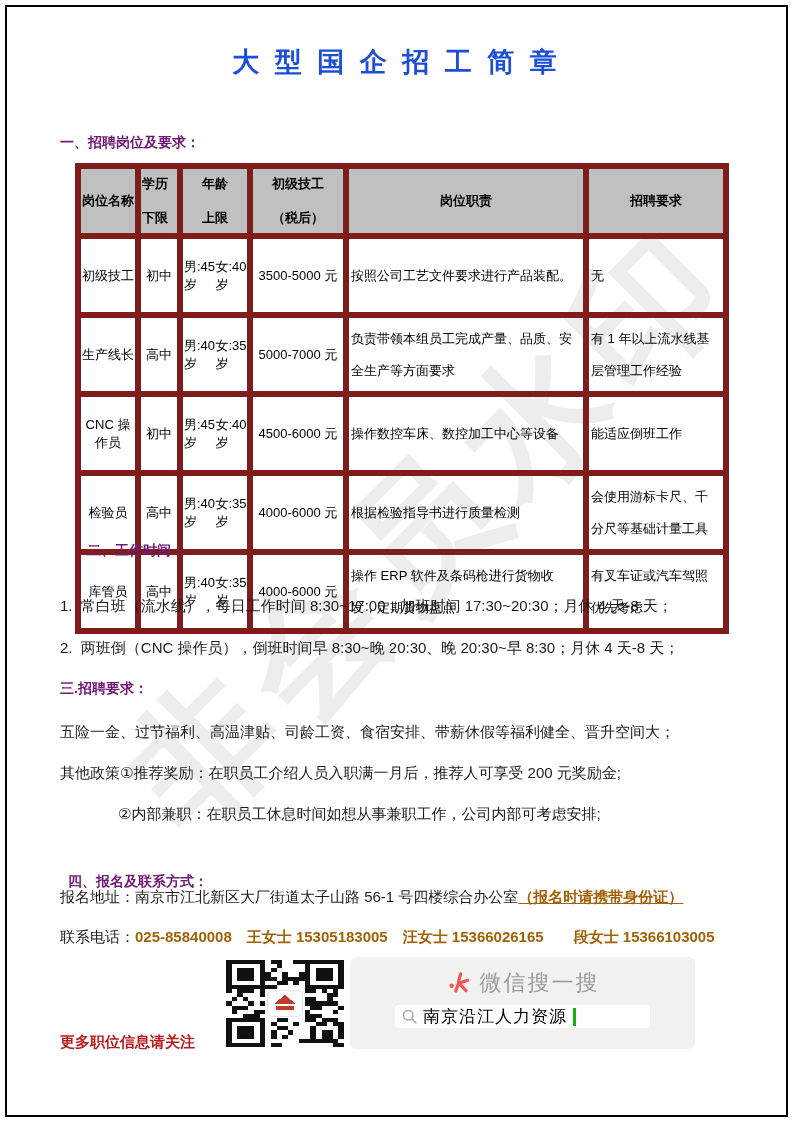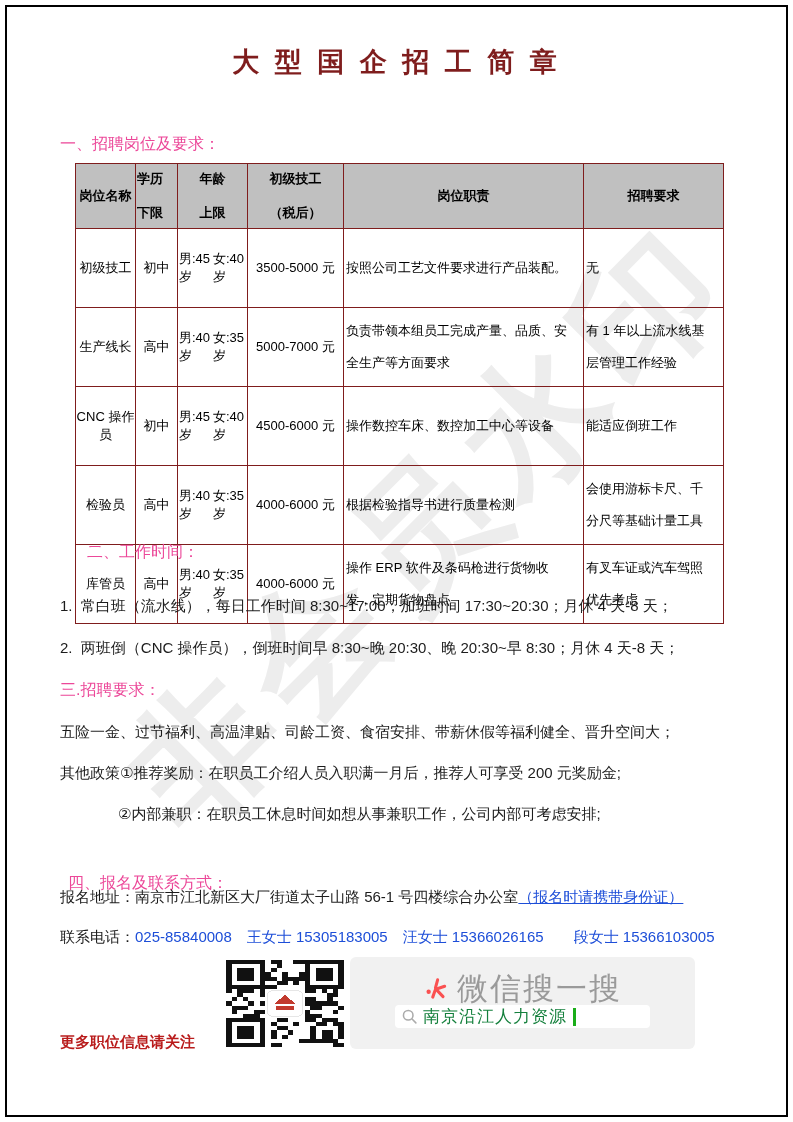--- a/index.html
+++ b/index.html
@@ -3,44 +3,44 @@
 <meta charset="utf-8">
 <style>
   html,body{margin:0;padding:0;background:#fff;}
   body{font-family:"Liberation Sans","DejaVu Sans",sans-serif;color:#1c1c1c;}
   .page{position:relative;width:793px;height:1122px;background:#fff;overflow:hidden;}
   .frame{position:absolute;inset:5px;border:2px solid #000;pointer-events:none;z-index:3;}
   .watermark{position:absolute;left:430px;top:528px;transform:translate(-50%,-50%) rotate(-45deg);
     font-size:142px;font-weight:700;letter-spacing:14px;color:#ededed;white-space:nowrap;z-index:0;user-select:none;}
   .content{position:absolute;inset:0;z-index:1;}
   .abs{position:absolute;white-space:pre-wrap;}
-  .title{left:0;right:0;text-align:center;top:44px;font-size:27px;font-weight:700;letter-spacing:4px;color:#7f1d1d;margin:0;}
+  .title{left:0;right:0;text-align:center;top:44px;font-size:27px;font-weight:700;letter-spacing:4px;color:#1d4ed8;margin:0;}
   .intro{left:85px;right:30px;top:89px;font-size:15px;line-height:1.45;}
-  .h{font-size:16px;font-weight:400;color:#ec4899;}
+  .h{font-size:14px;font-weight:700;color:#701a75;}
   .line{font-size:15px;line-height:1.45;}
   .jobs{position:absolute;left:75px;top:163px;border-collapse:collapse;table-layout:fixed;font-size:13px;color:#000;}
-  .jobs th,.jobs td{border:1px solid #7f1d1d;overflow:hidden;vertical-align:middle;background:transparent;}
+  .jobs th,.jobs td{border:6px solid #7f1d1d;overflow:hidden;vertical-align:middle;background:transparent;}
   .jobs thead th{background:#c0c0c0;font-weight:700;height:64px;text-align:center;padding:0;}
   .jobs tbody tr{height:79px;}
   .two{display:flex;flex-direction:column;justify-content:space-between;height:52px;padding:2px 0;}
   .c{text-align:center;padding:0;}
   .agecell{padding:0 0 0 1px;}
   .age{display:flex;flex-direction:row;justify-content:space-evenly;height:100%;align-items:flex-start;}
   .ml{line-height:2.45;padding:0 10px 0 2px;text-align:left;}
   .qr{position:absolute;left:226px;top:960px;width:118px;height:87px;}
   .wx{position:absolute;left:350px;top:957px;width:345px;height:92px;background:#f1f1f1;border-radius:6px;}
   .wx-brand{display:flex;align-items:center;justify-content:center;gap:8px;padding-top:11px;
-    font-size:31px;letter-spacing:2px;color:#9a9a9a;}
+    font-size:22px;letter-spacing:2px;color:#9a9a9a;}
   .wx-search{position:absolute;left:45px;top:48px;width:243px;height:23px;background:#fff;border-radius:4px;
     display:flex;align-items:center;padding:0 6px;gap:5px;}
-  .wx-search .q{font-size:17px;color:#15803d;letter-spacing:1px;}
+  .wx-search .q{font-size:17px;color:#000000;letter-spacing:1px;}
   .cursor{display:inline-block;width:3px;height:18px;background:#1aad19;margin-left:1px;}
   .follow{top:1033px;left:60px;font-size:15px;font-weight:700;color:#b91c1c;}
   .u{text-decoration:underline;}
-  b{font-weight:400;color:#1d4ed8;}
+  b{font-weight:700;color:#a16207;}
 </style>
 </head>
 <body>
 
 <div class="page">
   <div class="frame"></div>
   <div class="watermark">非会员水印</div>
 
   <div class="content">
     <h1 class="abs title">大 型 国 企 招 工 简 章</h1>

